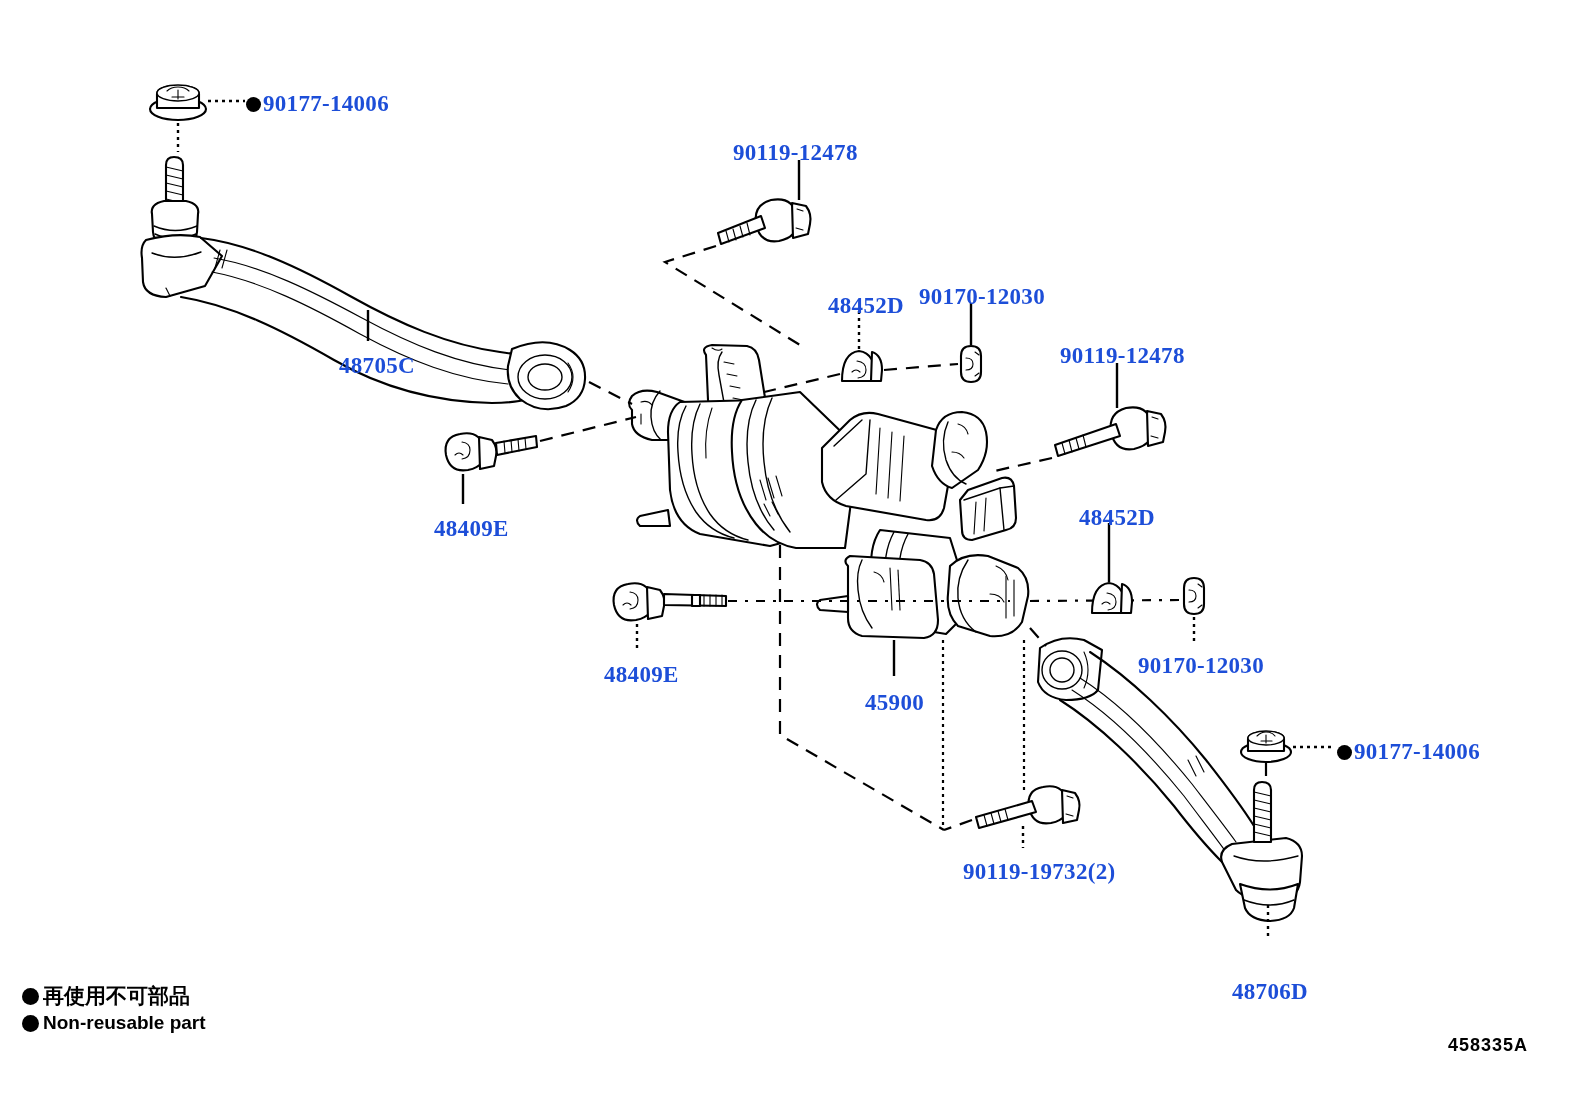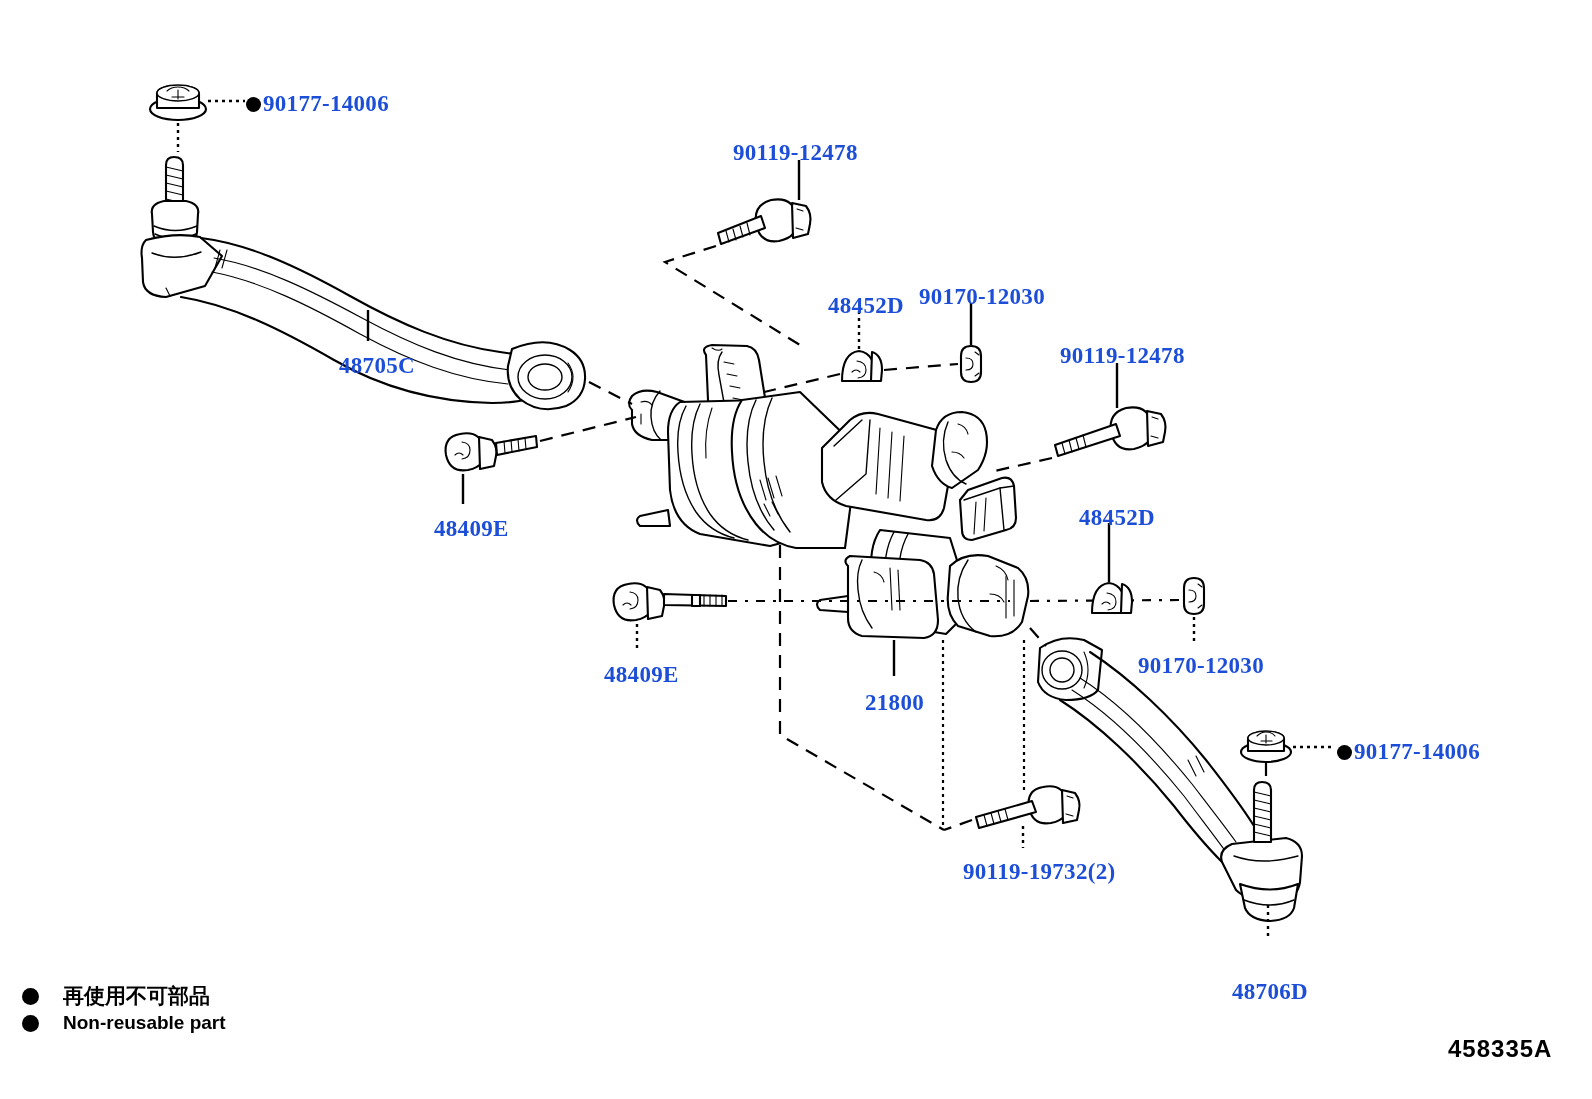--- a/index.html
+++ b/index.html
@@ -29,31 +29,31 @@
     background:#000;
     margin-right:2px;
     vertical-align:-1px;
   }
   .legend{
     position:absolute;
     font-family:"Liberation Sans", sans-serif;
     font-weight:700;
     font-size:19px;
     white-space:nowrap;
-    display:flex;align-items:center;gap:24px;
+    display:flex;align-items:center;gap:4px;
   }
   .legend .dot{
     width:17px;height:17px;border-radius:50%;background:#000;flex:none;
   }
   .legend.jp{font-family:"DejaVu Sans", sans-serif;font-size:21px;}
   .code{
     position:absolute;
     font-family:"Liberation Sans", sans-serif;
     font-weight:700;
-    font-size:24px;
+    font-size:18px;
     letter-spacing:1px;
   }
 </style>
 </head>
 <body>
 
 <div id="stage">
 
   <svg class="layer" viewBox="0 0 1592 1099">
     <defs>
@@ -420,21 +420,21 @@
     <div class="lbl" style="left:919px;top:285px;"><span>90170-12030</span></div>
 
     <div class="lbl" style="left:1060px;top:344px;"><span>90119-12478</span></div>
 
     <div class="lbl" style="left:434px;top:517px;"><span>48409E</span></div>
 
     <div class="lbl" style="left:1079px;top:506px;"><span>48452D</span></div>
 
     <div class="lbl" style="left:604px;top:663px;"><span>48409E</span></div>
 
-    <div class="lbl" style="left:865px;top:691px;"><span>21800</span></div>
+    <div class="lbl" style="left:865px;top:691px;"><span>45900</span></div>
 
     <div class="lbl" style="left:1138px;top:654px;"><span>90170-12030</span></div>
 
     <div class="lbl bullet" style="left:1337px;top:740px;"><span>90177-14006</span></div>
 
     <div class="lbl" style="left:963px;top:860px;"><span>90119-19732(2)</span></div>
 
     <div class="lbl" style="left:1232px;top:980px;"><span>48706D</span></div>
   </div>
 

